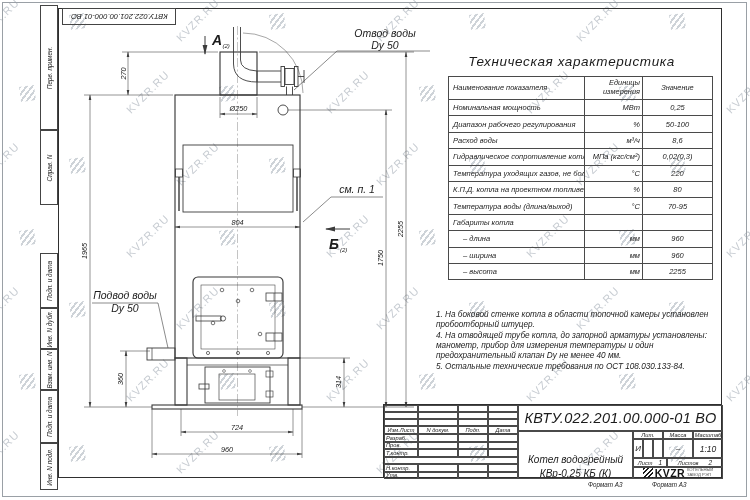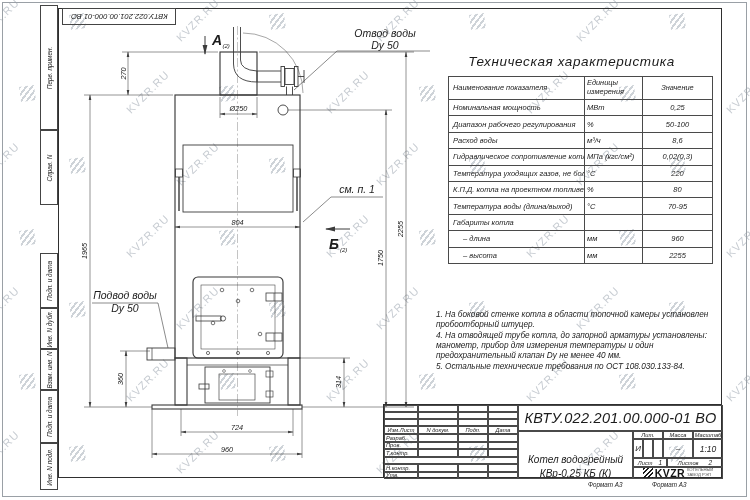--- a/index.html
+++ b/index.html
@@ -29,21 +29,21 @@
   .draw{left:58px;top:8px;width:372px;height:470px;z-index:2;}
   
   .spec-title{left:448px;top:54px;width:247px;text-align:center;font-size:13.5px;
     letter-spacing:0.6px;z-index:2;}
   table.spec{position:absolute;left:448px;top:76px;width:247px;border-collapse:collapse;
     table-layout:fixed;z-index:2;font-style:italic;}
   table.spec td,table.spec th{border:0.9px solid #4a4a4a;font-weight:normal;
     font-size:7.5px;height:15.4px;padding:0 2px;overflow:hidden;white-space:nowrap;}
   table.spec th{white-space:normal;line-height:1.15;font-size:7.4px;height:22px;}
   .c-name{width:129px;text-align:left;padding-left:4px!important;}
-  .c-units{width:53px;text-align:left;}
+  .c-units{width:53px;text-align:right;}
   .c-value{width:65px;text-align:center;}
   
   .notes{left:436px;top:310px;width:284px;z-index:2;font-size:8.2px;line-height:1.22;}
   .note{margin:0 3px 1px 0;}
   
   .tb{left:383px;top:404px;width:339px;height:74px;border:1.4px solid #2f2f2f;z-index:3;font-size:6.4px;}
   .tb .cell{position:absolute;box-sizing:border-box;border:0.8px solid #4a4a4a;
     display:flex;align-items:center;justify-content:center;overflow:hidden;}
   .tb .lbl{font-size:5.7px;}
   .tb-num{left:134px;top:0;width:205px;height:26px;font-size:14.5px;letter-spacing:0.3px;}
@@ -329,20 +329,25 @@
         <td class="c-name">Габариты котла</td>
         <td class="c-units"></td>
         <td class="c-value"></td>
       </tr>
   <tr>
         <td class="c-name" style="padding-left:14px!important;">– длина</td>
         <td class="c-units">мм</td>
         <td class="c-value">960</td>
       </tr>
   <tr>
+        <td class="c-name" style="padding-left:14px!important;">– ширина</td>
+        <td class="c-units">мм</td>
+        <td class="c-value">960</td>
+      </tr>
+  <tr>
         <td class="c-name" style="padding-left:14px!important;">– высота</td>
         <td class="c-units">мм</td>
         <td class="c-value">2255</td>
       </tr>
 </tbody>
   </table>
 
 <div class="abs notes">
   <div class="note">1. На боковой стенке котла в области топочной камеры установлен пробоотборный штуцер.</div>
   <div class="note">4. На отводящей трубе котла, до запорной арматуры установлены: манометр, прибор для измерения температуры и один предохранительный клапан Dу не менее 40 мм.</div>

